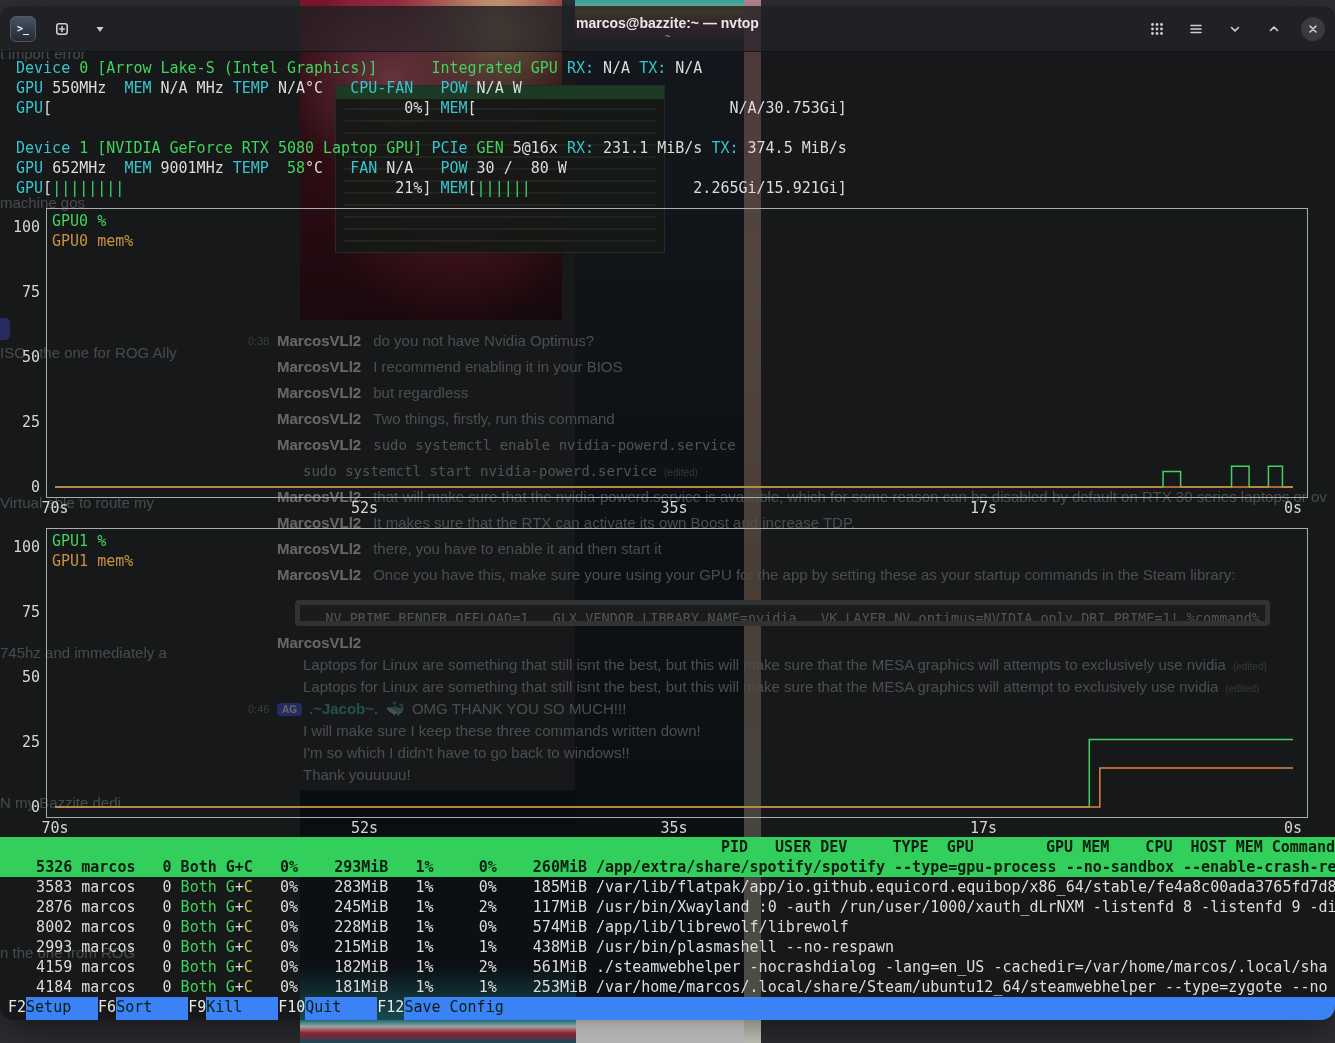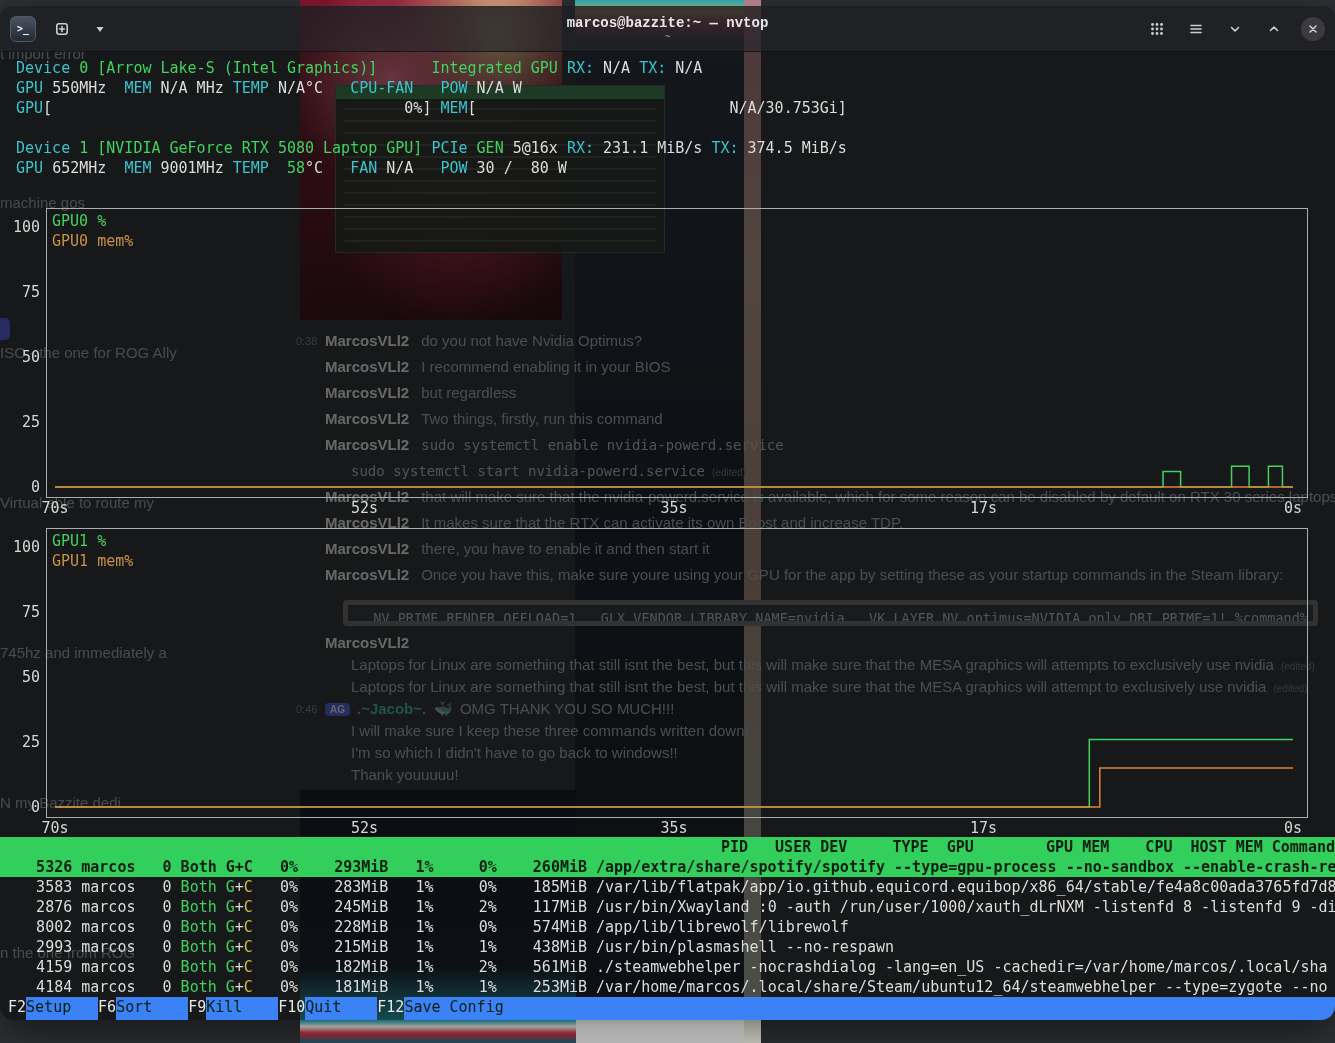--- a/index.html
+++ b/index.html
@@ -21,21 +21,21 @@
   .bg-img-bottom { left:300px; top:790px; width:276px; height:253px;
     background:linear-gradient(180deg,#0e1420 0%,#141c2c 70%,#2cb6c6 91%,#f0f0f0 93.5%,#c23040 96%,#1a5868 100%); }
   .bg-dialog { position:absolute; left:335px; top:85px; width:330px; height:168px;
     background:rgba(44,50,44,.95); border:1px solid #55605a; }
   .bg-dialog::before { content:""; position:absolute; left:0; top:0; right:0; height:13px; background:#3f8a52; }
   .bg-dialog::after { content:""; position:absolute; left:8px; top:22px; right:8px; bottom:8px;
     background:repeating-linear-gradient(180deg, rgba(160,170,160,.25) 0 2px, transparent 2px 12px); }
   .bg-pill { position:absolute; left:0; top:318px; width:10px; height:22px; background:#5865f2; border-radius:0 5px 5px 0; }
   .bg-frag { position:absolute; left:0; height:18px; line-height:18px; color:#aeb3ba; font-size:15px; white-space:nowrap; }
 
-  .bg-chat { position:absolute; left:0; top:328px; right:0;margin-left:48px; }
+  .bg-chat { position:absolute; left:0; top:328px; right:0; }
   .bg-msg { position:relative; height:26px; line-height:26px; padding-left:277px; color:#b6bbc2; font-size:15px; white-space:nowrap; overflow:hidden; }
   .bg-chat-b .bg-msg { height:22px; line-height:22px; }
   .bg-msg.cont { padding-left:303px; }
   .bg-ts { position:absolute; left:248px; font-size:11px; color:#878c93; }
   .bg-user { color:#ffffff; margin-right:12px; font-weight:bold; }
   .bg-user2 { color:#45c8b0; margin-right:8px; font-weight:bold; }
   .bg-badge { background:#5865f2; color:#fff; font-size:10px; font-weight:bold; padding:1px 5px; border-radius:4px; margin-right:7px; vertical-align:1px; }
   .bg-emoji { margin-right:7px; }
   .bg-text.mono { font-family:"DejaVu Sans Mono", monospace; font-size:14px; color:#c3c8cf; }
   .bg-edited { font-size:10px; color:#7d8288; margin-left:7px; }
@@ -45,21 +45,21 @@
   .terminal-window { position:absolute; left:0; top:6px; width:1335px; height:1014px; z-index:1;
     border-radius:12px 12px 14px 14px; overflow:hidden; box-shadow:0 12px 44px rgba(0,0,0,.55); }
   .titlebar { position:absolute; left:0; top:0; right:0; height:46px; background:rgba(30,30,34,.86);
     border-bottom:1px solid rgba(0,0,0,.45); display:flex; align-items:center; padding:0 10px; }
   .tb-left { display:flex; align-items:center; gap:14px; }
   .app-icon { width:26px; height:26px; border-radius:6px; background:linear-gradient(180deg,#4a5462,#232833);
     border:1px solid #525a66; color:#e8f0ff; font-family:"DejaVu Sans Mono", monospace; font-size:10px; font-weight:bold;
     display:flex; align-items:center; justify-content:center; }
   .tb-btn { width:24px; height:24px; display:flex; align-items:center; justify-content:center; border-radius:6px; cursor:default; }
   .tb-title-wrap { position:absolute; left:0; right:0; top:0; height:46px; display:flex; flex-direction:column; align-items:center; justify-content:center; pointer-events:none; }
-  .tb-title { color:#e8e8ec; font-size:14px; font-weight:bold; line-height:16px;font-family:Liberation Mono, monospace; }
+  .tb-title { color:#e8e8ec; font-size:14px; font-weight:bold; line-height:16px; }
   .tb-sub { color:#9a9aa2; font-size:10px; line-height:12px; }
   .tb-right { margin-left:auto; display:flex; align-items:center; gap:15px; }
   .win-btn { width:24px; height:24px; border-radius:50%; display:flex; align-items:center; justify-content:center; }
   .win-btn.close { background:#3a3a40; }
   .tb-svg { stroke:#cdced2; fill:none; stroke-width:1.6; stroke-linecap:round; stroke-linejoin:round; }
   .tb-svg .fill { fill:#cdced2; stroke:none; }
 
   .term-body { position:absolute; left:0; top:46px; right:0; bottom:0; background:rgba(8,10,8,.62);
     font-family:"DejaVu Sans Mono", monospace; font-size:15px; color:#dcdcdc; }
   .tline { position:absolute; left:0; right:0; height:20px; line-height:20px; padding-left:16px; white-space:pre; overflow:hidden; }
@@ -185,20 +185,21 @@
       </div>
     </div>
   </div>
 
   <div class="term-body">
     <div class="tline" style="top:6px"><span class="c-cyan">Device </span><span class="c-green">0 </span><span class="c-green">[Arrow Lake-S (Intel Graphics)]</span><span>      </span><span class="c-green">Integrated GPU </span><span class="c-cyan">RX: </span><span>N/A </span><span class="c-cyan">TX: </span><span>N/A</span></div>
     <div class="tline" style="top:26px"><span class="c-cyan">GPU </span><span>550MHz</span><span>  </span><span class="c-cyan">MEM </span><span>N/A MHz</span><span> </span><span class="c-cyan">TEMP </span><span>N/A°C</span><span>   </span><span class="c-cyan">CPU-FAN</span><span>   </span><span class="c-cyan">POW </span><span>N/A W</span></div>
     <div class="tline" style="top:46px"><span class="c-cyan">GPU</span><span>[</span><span>                                       </span><span>0%</span><span>] </span><span class="c-cyan">MEM</span><span>[</span><span>                            </span><span>N/A/30.753Gi</span><span>]</span></div>
     <div class="tline" style="top:86px"><span class="c-cyan">Device </span><span class="c-green">1 </span><span class="c-green">[NVIDIA GeForce RTX 5080 Laptop GPU]</span><span> </span><span class="c-cyan">PCIe </span><span class="c-green">GEN </span><span>5@16x </span><span class="c-cyan">RX: </span><span>231.1 MiB/s </span><span class="c-cyan">TX: </span><span>374.5 MiB/s</span></div>
     <div class="tline" style="top:106px"><span class="c-cyan">GPU </span><span>652MHz</span><span>  </span><span class="c-cyan">MEM </span><span>9001MHz</span><span> </span><span class="c-cyan">TEMP </span><span class="c-green"> 58</span><span>°C</span><span>   </span><span class="c-cyan">FAN </span><span>N/A</span><span>   </span><span class="c-cyan">POW </span><span>30 /  80 W</span></div>
+    <div class="tline" style="top:126px"><span class="c-cyan">GPU</span><span>[</span><span class="c-green">||||||||</span><span>                              </span><span>21%</span><span>] </span><span class="c-cyan">MEM</span><span>[</span><span class="c-green">||||||</span><span>                  </span><span>2.265Gi/15.921Gi</span><span>]</span></div>
 
     <svg id="chart0" class="chart" style="top:156px" width="1335" height="309" viewBox="0 208 1335 309">
         <rect x="46.5" y="208.5" width="1261" height="289" fill="none" stroke="#a8aeae" stroke-width="1"></rect>
         <text x="40" y="232" text-anchor="end" class="ct">100</text>
         <text x="40" y="297" text-anchor="end" class="ct">75</text>
         <text x="40" y="362" text-anchor="end" class="ct">50</text>
         <text x="40" y="427" text-anchor="end" class="ct">25</text>
         <text x="40" y="492" text-anchor="end" class="ct">0</text>
         <text x="55" y="513" text-anchor="middle" class="ct">70s</text>
         <text x="364.5" y="513" text-anchor="middle" class="ct">52s</text>

